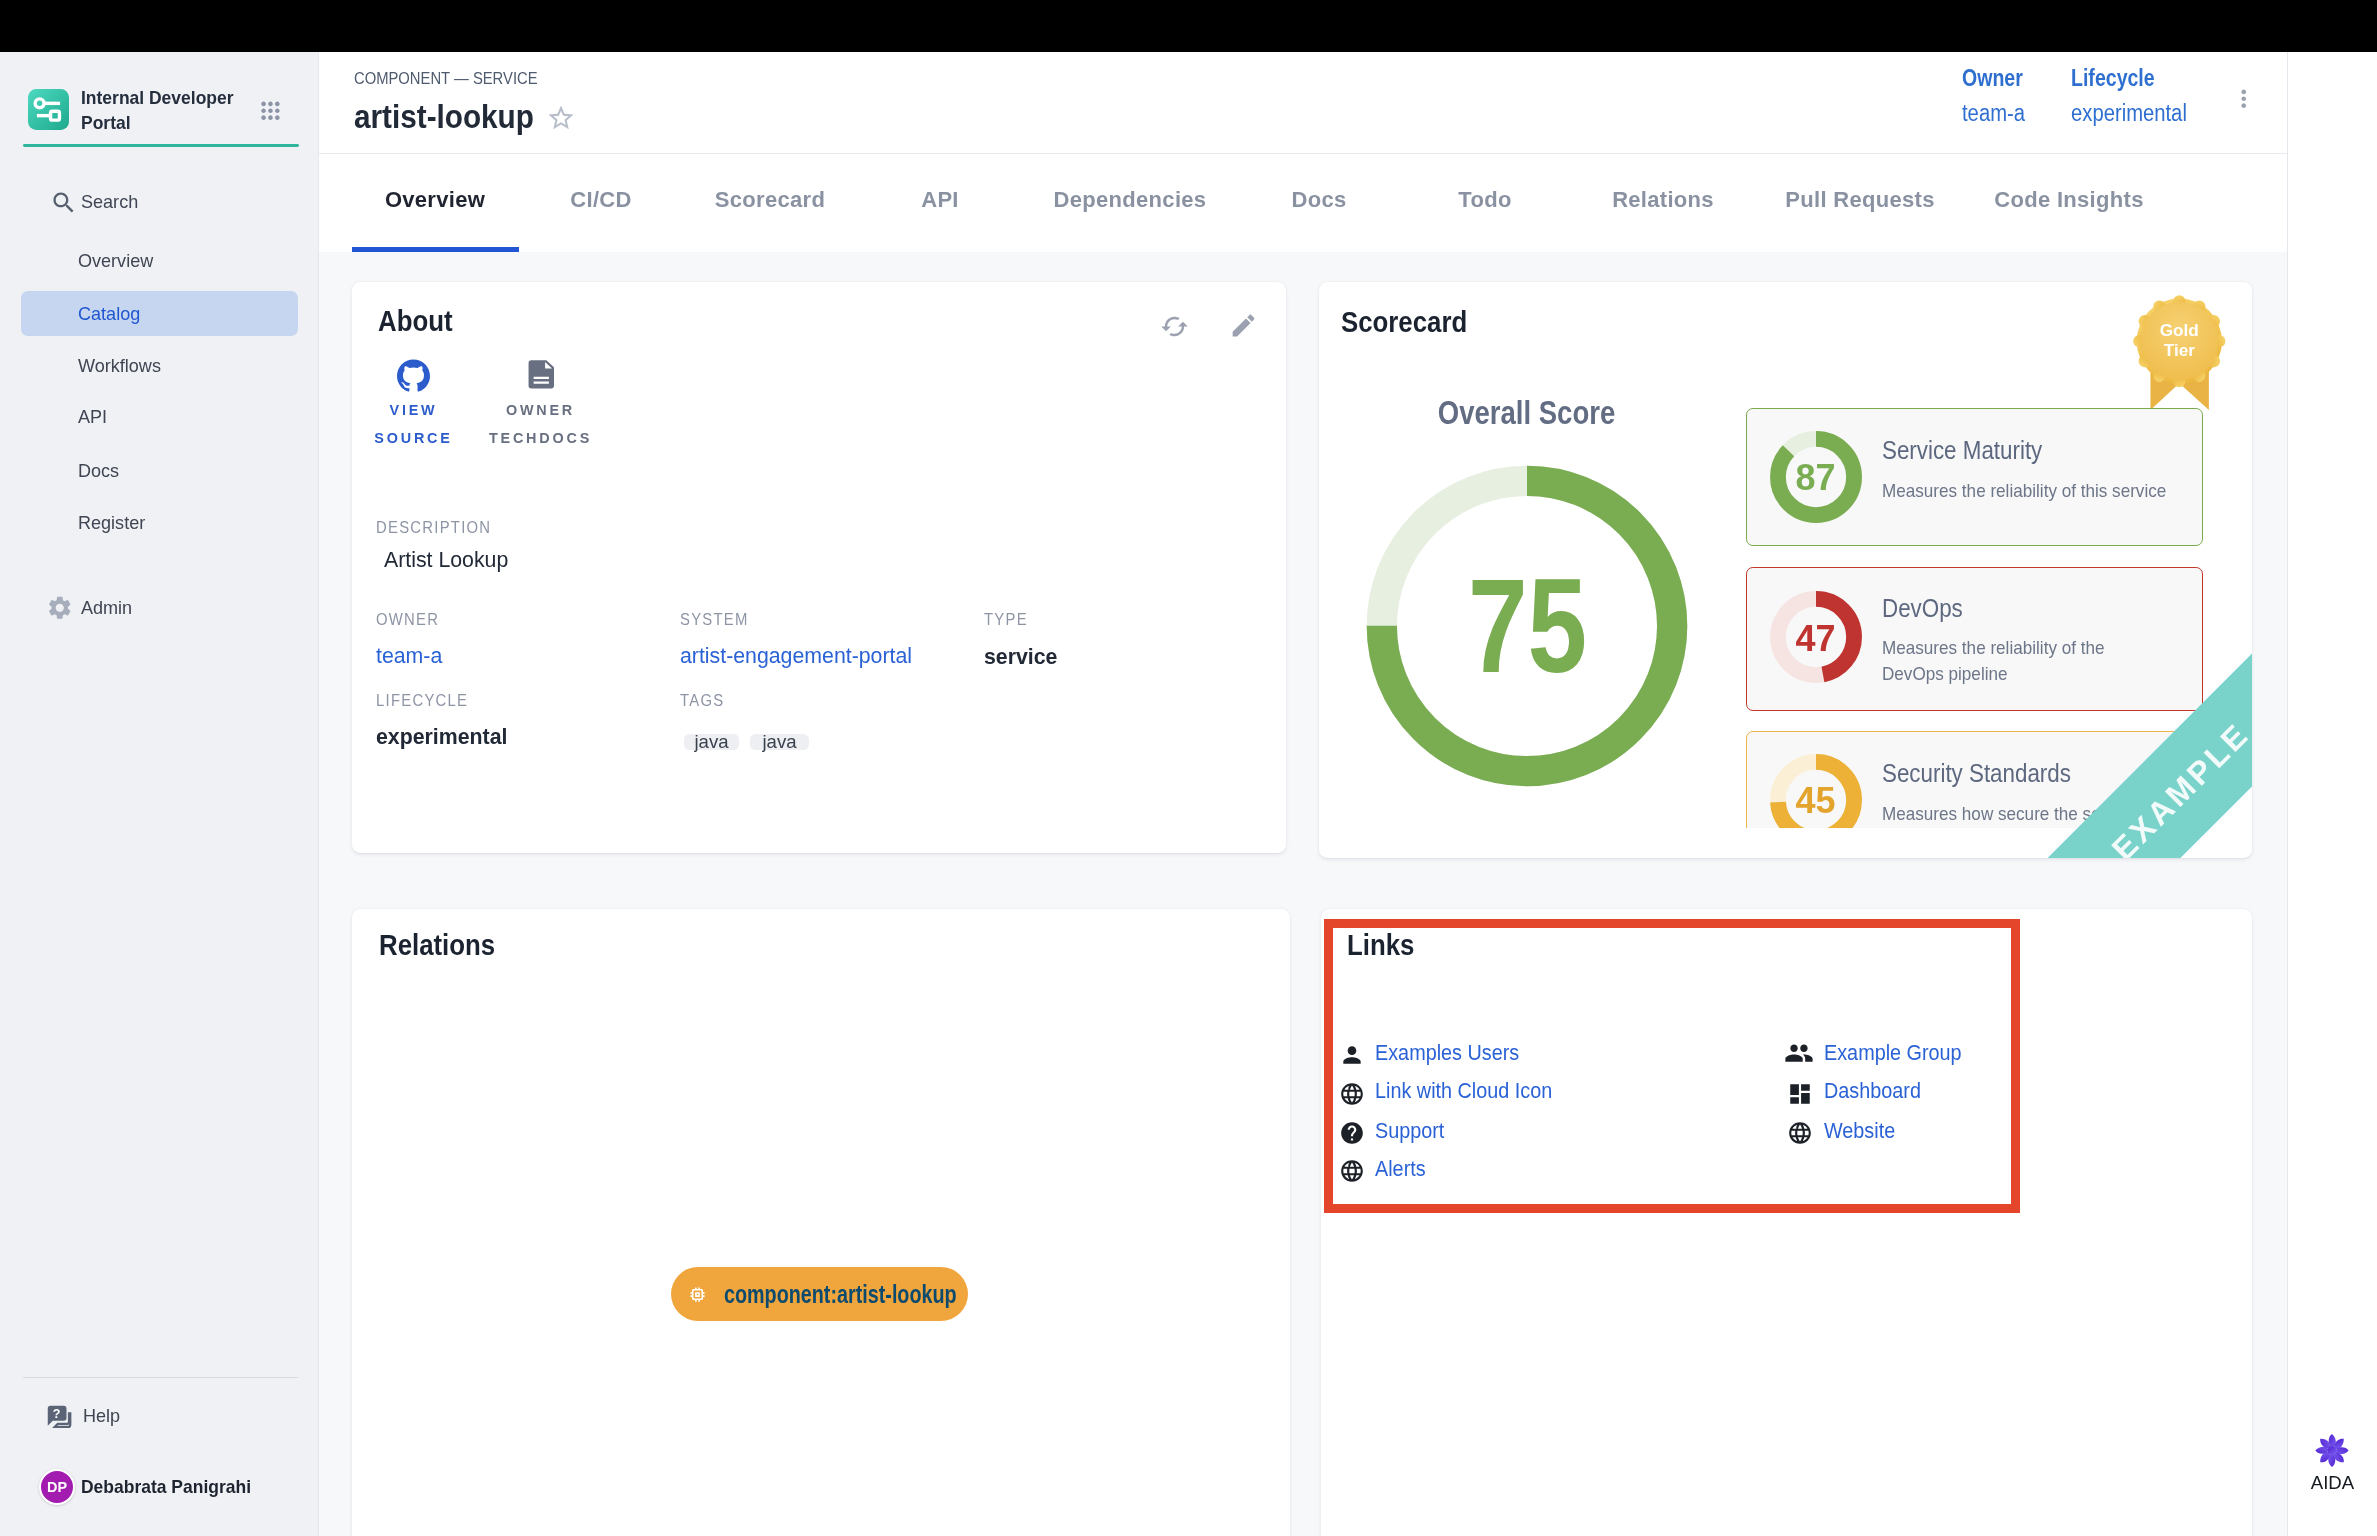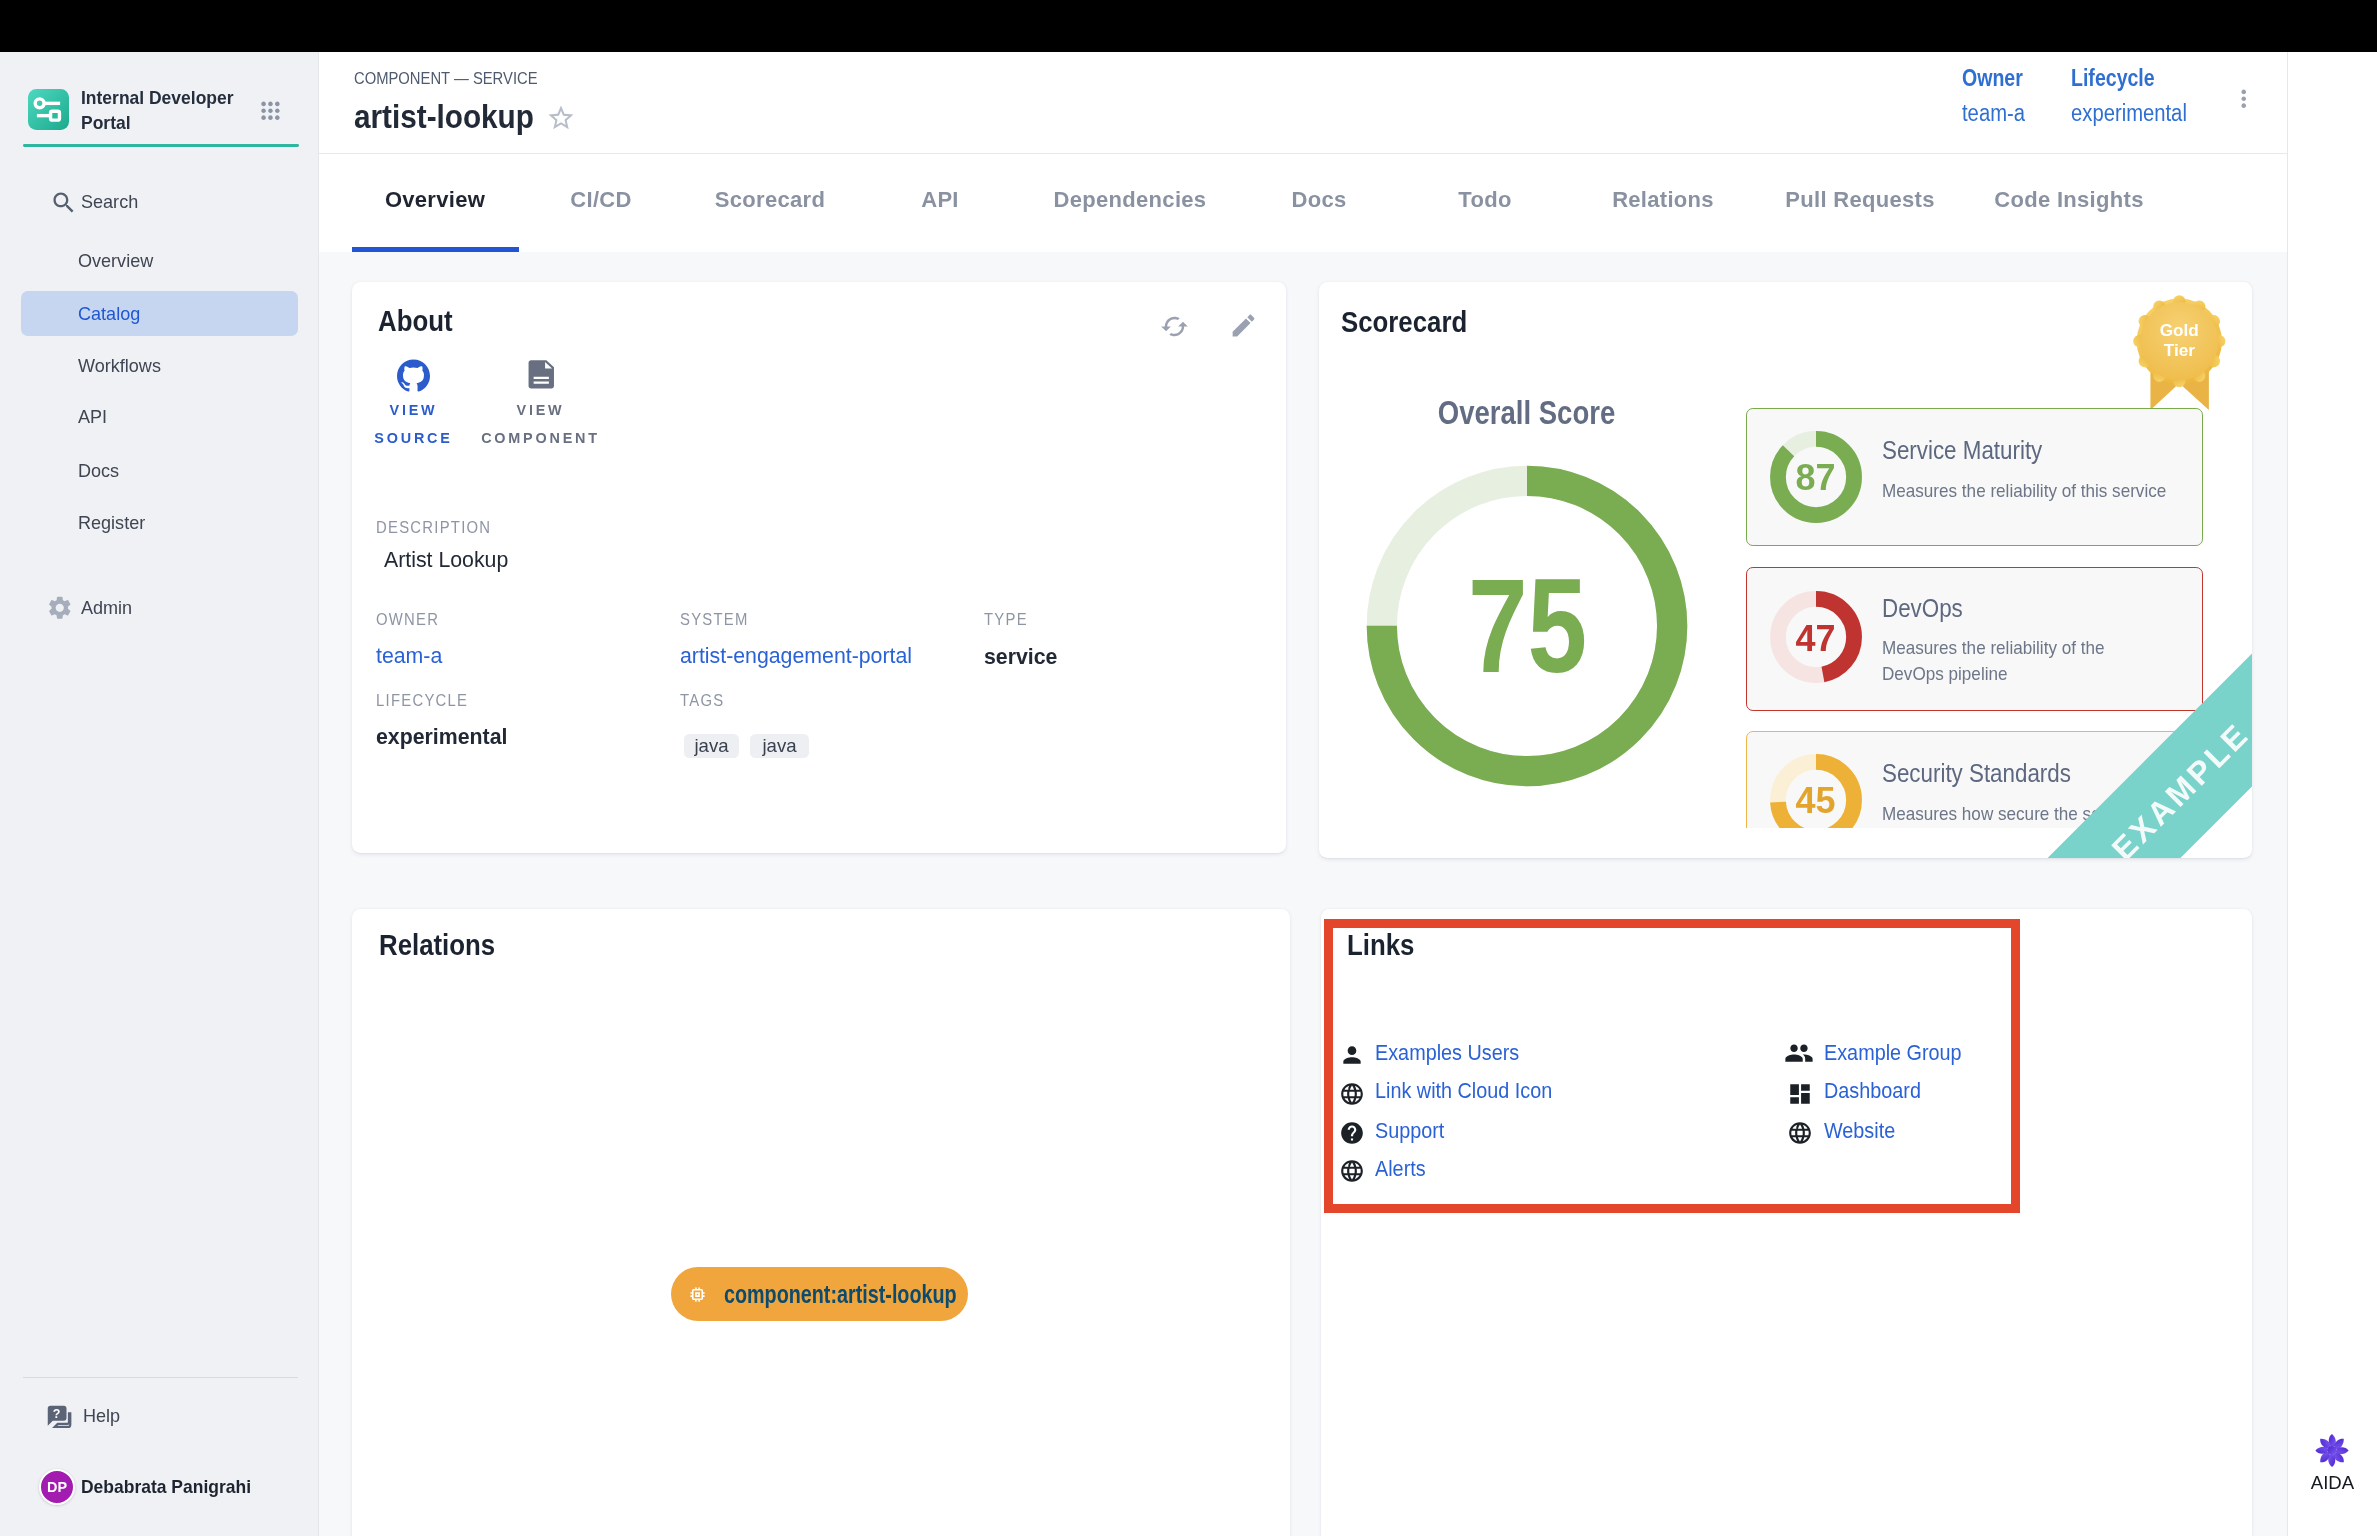--- a/index.html
+++ b/index.html
@@ -42,21 +42,21 @@
   
   .card { background:#fff; border-radius:8.3px; box-shadow:0 1.4px 4.1px rgba(25,35,60,.07), 0 0.7px 1.4px rgba(25,35,60,.05); }
   .label { font-size:16.5px; font-weight:500; color:#8d94a4; letter-spacing:1.4px; transform:scaleX(0.9); transform-origin:0 0; }
   .cardtitle { font-size:30px; font-weight:bold; color:#1c2330; transform:scaleX(0.86); transform-origin:0 0; }
   .blue { color:#2a62d6; }
 
   
   .about { left:352px; top:282px; width:934px; height:571px; }
   .vs-caption { font-size:14.4px; font-weight:bold; letter-spacing:2.8px; line-height:28px; text-align:center; }
 
-  .tagchip { height:24px; background:#edeff2; border-radius:5.5px; font-size:18.6px; color:#39404e;
+  .tagchip { height:16px; background:#edeff2; border-radius:5.5px; font-size:18.6px; color:#39404e;
              display:inline-flex; align-items:center; justify-content:center; }
 
   
   .scorecard { left:1319px; top:282px; width:933px; height:576px; overflow:hidden; }
   .metricbox { left:427px; width:457px; border-radius:6.9px; background:#f7f8f7; }
   .mtitle { font-size:26px; color:#5d6880; font-weight:500; transform:scaleX(0.86); transform-origin:0 0; }
   .msub { font-size:18.6px; color:#6d7689; line-height:26px; transform:scaleX(0.92); transform-origin:0 0; }
   .ribbon { width:440px; height:94px; background:#79d3cb; transform:rotate(-45deg);
             display:flex; align-items:center; justify-content:center;
             font-size:32px; font-weight:bold; color:rgba(255,255,255,.9); letter-spacing:3.4px; }
@@ -199,21 +199,21 @@
   <svg class="abs" style="left:1229px; top:311px;" width="29" height="29" viewBox="0 0 24 24" fill="#9ba1b0">
     <path d="M3 17.25V21h3.75L17.81 9.94l-3.75-3.75L3 17.25zM20.71 7.04c.39-.39.39-1.02 0-1.41l-2.34-2.34c-.39-.39-1.02-.39-1.41 0l-1.83 1.83 3.75 3.75 1.83-1.83z"></path>
   </svg>
   <svg class="abs" style="left:397px; top:359px;" width="33" height="33" viewBox="0 0 24 24" fill="#2c5ccc">
     <path d="M12 .297c-6.63 0-12 5.373-12 12 0 5.303 3.438 9.8 8.205 11.385.6.113.82-.258.82-.577 0-.285-.01-1.04-.015-2.04-3.338.724-4.042-1.61-4.042-1.61C4.422 18.07 3.633 17.7 3.633 17.7c-1.087-.744.084-.729.084-.729 1.205.084 1.838 1.236 1.838 1.236 1.07 1.835 2.809 1.305 3.495.998.108-.776.417-1.305.76-1.605-2.665-.3-5.466-1.332-5.466-5.93 0-1.31.465-2.38 1.235-3.22-.135-.303-.54-1.523.105-3.176 0 0 1.005-.322 3.3 1.23.96-.267 1.98-.399 3-.405 1.02.006 2.04.138 3 .405 2.28-1.552 3.285-1.23 3.285-1.23.645 1.653.24 2.873.12 3.176.765.84 1.23 1.91 1.23 3.22 0 4.61-2.805 5.625-5.475 5.92.42.36.81 1.096.81 2.22 0 1.606-.015 2.896-.015 3.286 0 .315.21.69.825.57C20.565 22.092 24 17.592 24 12.297c0-6.627-5.373-12-12-12"></path>
   </svg>
   <div class="abs vs-caption" style="left:368px; top:396px; width:91px; color:#2c5ccc;">VIEW SOURCE</div>
   <svg class="abs" style="left:526px; top:358px;" width="27.5" height="33" viewBox="0 0 20 24" fill="#686f80">
     <path d="M11.67 1.67H3.33C2.42 1.67 1.68 2.42 1.68 3.33L1.67 20c0 .92.74 1.67 1.66 1.67h13.34c.92 0 1.66-.75 1.66-1.67V6.67l-5-5zM15 18.33H5v-1.66h10v1.66zm0-3.33H5v-1.67h10V15zm-2.5-7.5V2.92l4.58 4.58H12.5z" transform="scale(1.11,1.02)"></path>
   </svg>
-  <div class="abs vs-caption" style="left:475px; top:396px; width:131px; color:#686f80;">VIEW COMPONENT</div>
+  <div class="abs vs-caption" style="left:475px; top:396px; width:131px; color:#686f80;">OWNER TECHDOCS</div>
 
   <div class="abs label" style="left:376px; top:518px;">DESCRIPTION</div>
   <div class="abs" style="left:376px; top:548px; font-size:21.3px; color:#222936;margin-left:8px;">Artist Lookup</div>
 
   <div class="abs label" style="left:376px; top:610px;">OWNER</div>
   <div class="abs blue" style="left:376px; top:644px; font-size:21.3px;">team-a</div>
   <div class="abs label" style="left:680px; top:610px;">SYSTEM</div>
   <div class="abs blue" style="left:680px; top:644px; font-size:21.3px;">artist-engagement-portal</div>
   <div class="abs label" style="left:984px; top:610px;">TYPE</div>
   <div class="abs" style="left:984px; top:645px; font-size:21.3px; font-weight:bold; color:#222936;">service</div>

